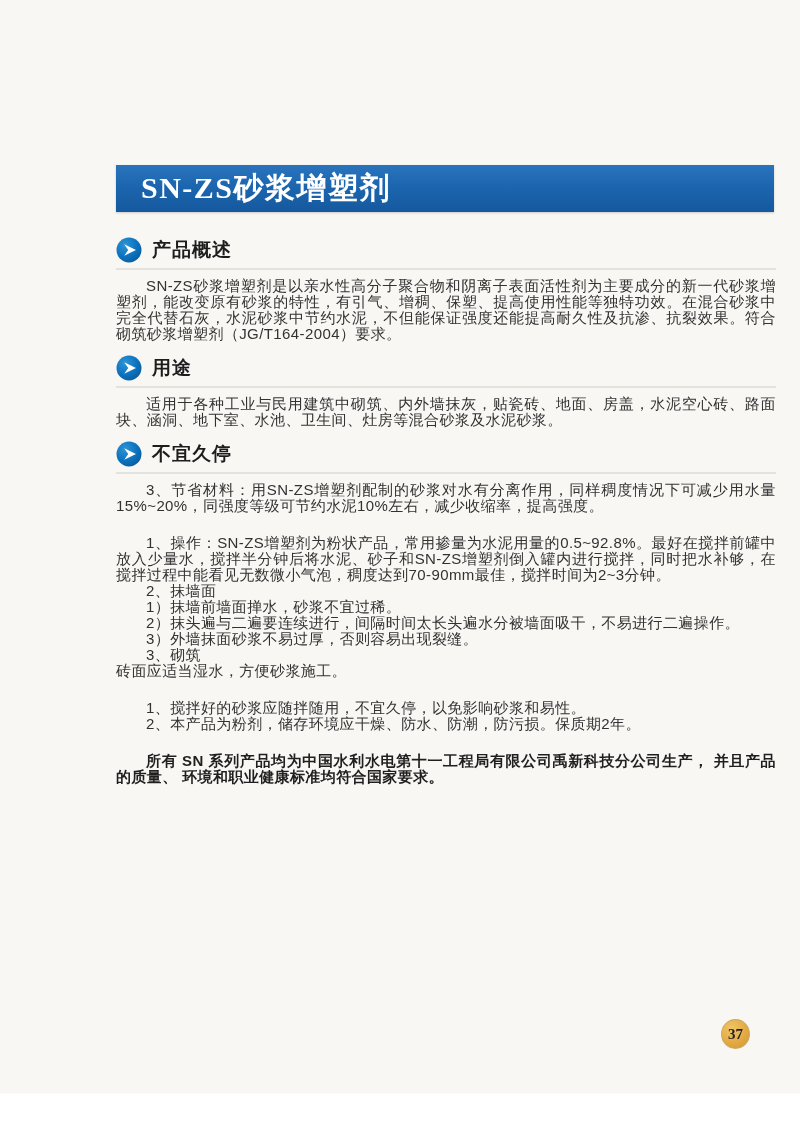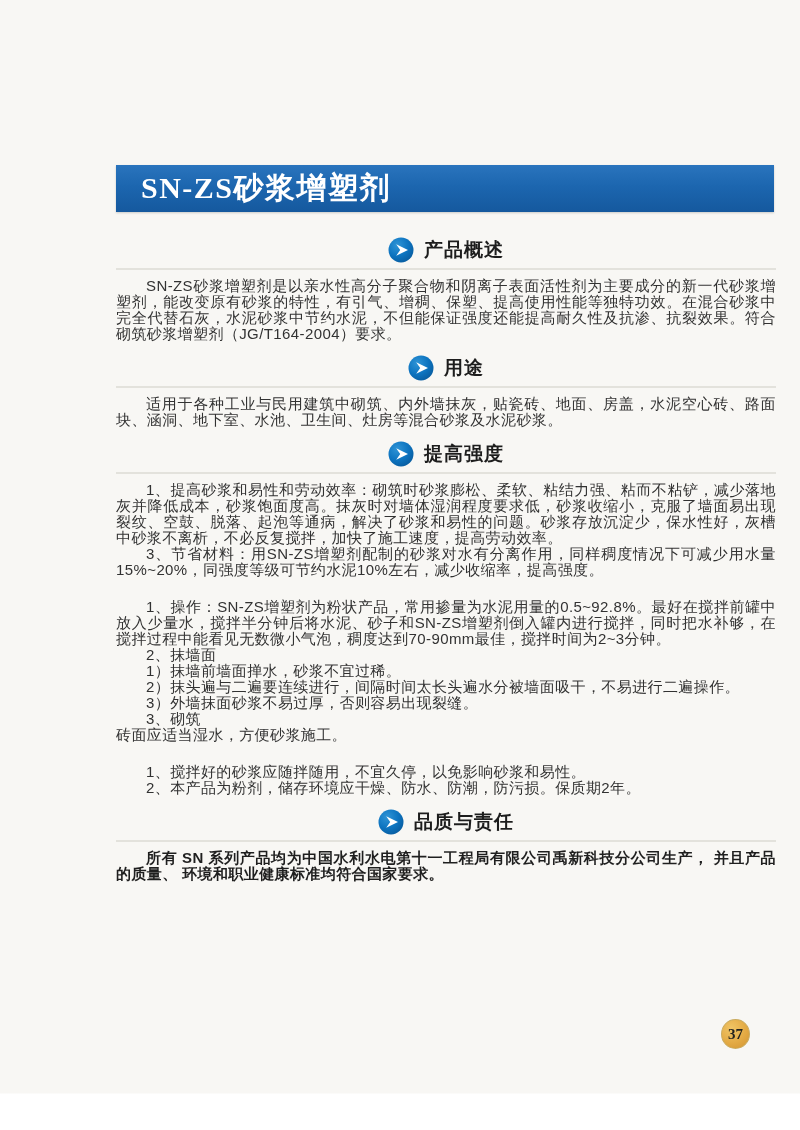--- a/index.html
+++ b/index.html
@@ -36,21 +36,20 @@
   }
 
   
   .section { margin-top:13px; }
   .section:first-of-type { margin-top:25px; }
 
   .section-header {
     display:flex; align-items:center; gap:10px;
     padding-bottom:5px;
     border-bottom:2px solid #e3e2dc;
-    justify-content:center;
   }
   .section-icon {
     width:26px; height:26px; flex:0 0 26px;
     display:block;
   }
   .section-title {
     font-size:19px;
     font-weight:bold;
     color:#1d1d1d;
     letter-spacing:1px;
@@ -141,24 +140,23 @@
         <defs>
           <radialGradient id="g" cx="35%" cy="30%" r="80%">
             <stop offset="0%" stop-color="#2f94d6"></stop>
             <stop offset="55%" stop-color="#0d74c0"></stop>
             <stop offset="100%" stop-color="#085a9c"></stop>
           </radialGradient>
         </defs>
         <circle cx="13" cy="13" r="12.5" fill="url(#g)"></circle>
         <path d="M8.2 7.2 L20 13 L8.2 18.8 L12.2 13 Z" fill="#ffffff"></path>
       </svg>
-      <span class="section-title">提高强度</span>
+      <span class="section-title">不宜久停</span>
     </div>
     <div class="section-body">
-            <p class="para indent">1、提高砂浆和易性和劳动效率：砌筑时砂浆膨松、柔软、粘结力强、粘而不粘铲，减少落地灰并降低成本，砂浆饱面度高。抹灰时对墙体湿润程度要求低，砂浆收缩小，克服了墙面易出现裂纹、空鼓、脱落、起泡等通病，解决了砂浆和易性的问题。砂浆存放沉淀少，保水性好，灰槽中砂浆不离析，不必反复搅拌，加快了施工速度，提高劳动效率。</p>
             <p class="para indent">3、节省材料：用SN-ZS增塑剂配制的砂浆对水有分离作用，同样稠度情况下可减少用水量15%~20%，同强度等级可节约水泥10%左右，减少收缩率，提高强度。</p>
           </div>
   </div>
 
   <div class="section">
     <div class="section-body">
             <p class="para indent">1、操作：SN-ZS增塑剂为粉状产品，常用掺量为水泥用量的0.5~92.8%。最好在搅拌前罐中放入少量水，搅拌半分钟后将水泥、砂子和SN-ZS增塑剂倒入罐内进行搅拌，同时把水补够，在搅拌过程中能看见无数微小气泡，稠度达到70-90mm最佳，搅拌时间为2~3分钟。</p>
             <p class="para indent">2、抹墙面</p>
             <p class="para indent">1）抹墙前墙面掸水，砂浆不宜过稀。</p>
             <p class="para indent">2）抹头遍与二遍要连续进行，间隔时间太长头遍水分被墙面吸干，不易进行二遍操作。</p>
@@ -169,34 +167,20 @@
   </div>
 
   <div class="section">
     <div class="section-body">
             <p class="para indent">1、搅拌好的砂浆应随拌随用，不宜久停，以免影响砂浆和易性。</p>
             <p class="para indent">2、本产品为粉剂，储存环境应干燥、防水、防潮，防污损。保质期2年。</p>
           </div>
   </div>
 
   <div class="section">
-    <div class="section-header">
-      <svg class="section-icon" viewBox="0 0 26 26">
-        <defs>
-          <radialGradient id="g" cx="35%" cy="30%" r="80%">
-            <stop offset="0%" stop-color="#2f94d6"></stop>
-            <stop offset="55%" stop-color="#0d74c0"></stop>
-            <stop offset="100%" stop-color="#085a9c"></stop>
-          </radialGradient>
-        </defs>
-        <circle cx="13" cy="13" r="12.5" fill="url(#g)"></circle>
-        <path d="M8.2 7.2 L20 13 L8.2 18.8 L12.2 13 Z" fill="#ffffff"></path>
-      </svg>
-      <span class="section-title">品质与责任</span>
-    </div>
     <div class="section-body">
             <p class="para indent bold">所有 SN 系列产品均为中国水利水电第十一工程局有限公司禹新科技分公司生产， 并且产品的质量、 环境和职业健康标准均符合国家要求。</p>
           </div>
   </div>
 </div>
 
   </div>
 
   <div class="page-badge">
     <span>37</span>

